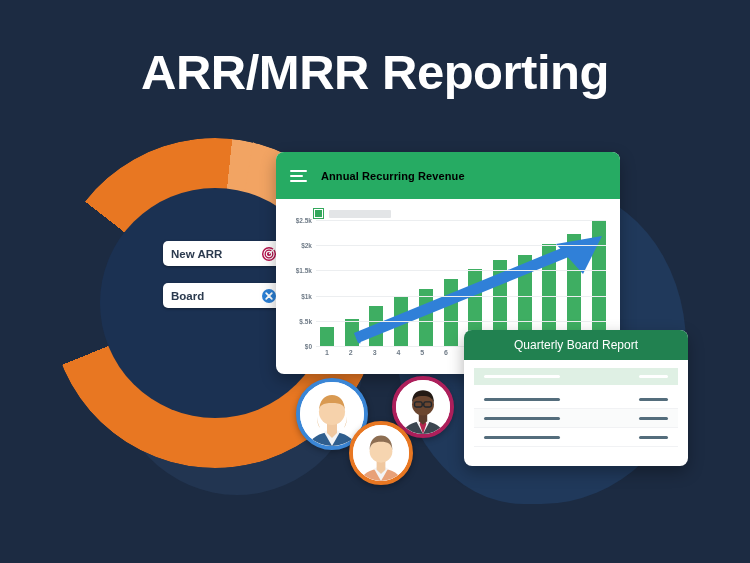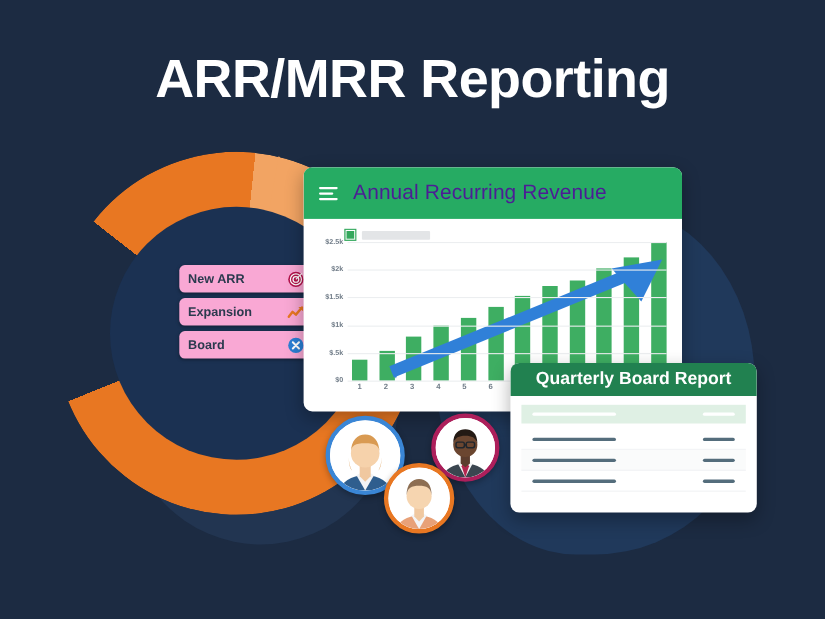--- a/index.html
+++ b/index.html
@@ -86,23 +86,23 @@
   .chips {
     position: absolute;
     left: 163px;
     top: 241px;
     width: 122px;
     z-index: 6;
   }
   .chip {
     position: relative;
     height: 25px;
-    background: #f9a8d4;
+    background: #ffffff;
     border-radius: 5px;
-    margin-bottom: 5px;
+    margin-bottom: 17px;
     display: flex;
     align-items: center;
     padding: 0 8px;
     box-shadow: 0 1px 3px rgba(0,0,0,.35);
   }
   .chip-label {
     font-size: 11.5px;
     font-weight: bold;
     color: #2b3a4e;
     white-space: nowrap;
@@ -139,23 +139,23 @@
   .hamburger span {
     display: block;
     height: 2px;
     background: #ffffff;
     border-radius: 1px;
     margin: 3px 0;
   }
   .hamburger span:nth-child(2) { width: 13px; }
   .hamburger span:nth-child(3) { width: 17px; }
   .card-arr-title {
-    color: #4c1d95;
-    font-size: 19px;
-    font-weight: normal;
+    color: #000000;
+    font-size: 11px;
+    font-weight: bold;
     letter-spacing: .1px;
   }
   .card-arr-body {
     position: relative;
     height: 175px;
     padding: 8px 10px 0 10px;
   }
 
   .legend-row {
     display: flex;
@@ -247,22 +247,22 @@
   }
   .card-qbr-head {
     height: 30px;
     background: #218150;
     display: flex;
     align-items: center;
     justify-content: center;
   }
   .card-qbr-title {
     color: #ffffff;
-    font-size: 16px;
-    font-weight: bold;
+    font-size: 12px;
+    font-weight: normal;
   }
   .qbr-body { padding: 8px 10px; }
   .qbr-head-row {
     display: flex;
     align-items: center;
     justify-content: space-between;
     background: #dff0e4;
     height: 17px;
     padding: 0 10px;
     margin-bottom: 5px;
@@ -332,29 +332,20 @@
       <span class="chip-icon">
         <svg viewBox="0 0 16 16">
           <circle cx="8" cy="8" r="7" fill="#b4124c"></circle>
           <circle cx="8" cy="8" r="5" fill="none" stroke="#ffffff" stroke-width="1.1"></circle>
           <circle cx="8" cy="8" r="2.6" fill="none" stroke="#ffffff" stroke-width="1.1"></circle>
           <path d="M8 8 L13.5 2.5" stroke="#ffffff" stroke-width="1.1" fill="none"></path>
         </svg>
       </span>
     </div>
 
-    <div class="chip">
-      <span class="chip-label">Expansion</span>
-      <span class="chip-icon">
-        <svg viewBox="0 0 16 16">
-          <path d="M1.5 12 L5 7.5 L8 10 L13.5 3.5" stroke="#e87722" stroke-width="2.2" fill="none" stroke-linecap="round" stroke-linejoin="round"></path>
-          <path d="M10.2 3 L14.5 3 L14.5 7" fill="#e87722"></path>
-        </svg>
-      </span>
-    </div>
 
 
     <div class="chip">
       <span class="chip-label">Board</span>
       <span class="chip-icon">
         <svg viewBox="0 0 16 16">
           <circle cx="8" cy="8" r="7" fill="#2b7fd4"></circle>
           <path d="M5.2 5.2 L10.8 10.8 M10.8 5.2 L5.2 10.8" stroke="#ffffff" stroke-width="1.8" stroke-linecap="round"></path>
         </svg>
       </span>

